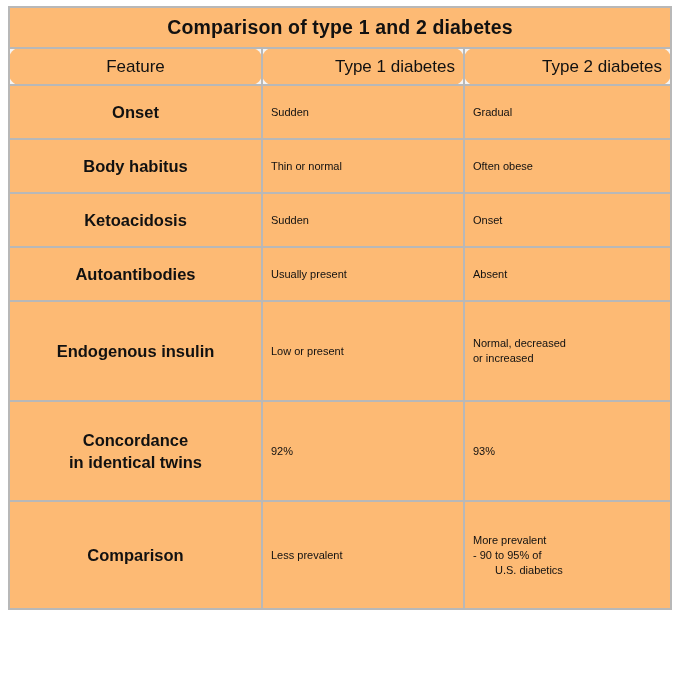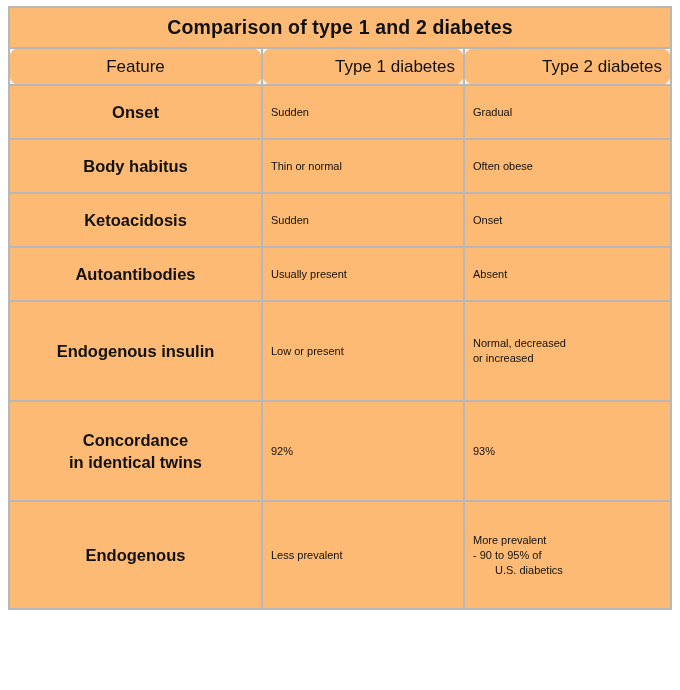--- a/index.html
+++ b/index.html
@@ -168,21 +168,21 @@
         <td class="val">
           <span class="ln">92%</span>
         </td>
         <td class="val">
           <span class="ln">93%</span>
         </td>
       </tr>
 
       <tr class="rowpad-xl">
         <td class="feature">
-          <span class="ln">Endogenous</span>
+          <span class="ln">Comparison</span>
         </td>
         <td class="val">
           <span class="ln">Less prevalent</span>
         </td>
         <td class="val">
           <span class="ln">More prevalent</span>
           <span class="ln">- 90 to 95% of</span>
           <span class="ln indent">U.S. diabetics</span>
         </td>
       </tr>

